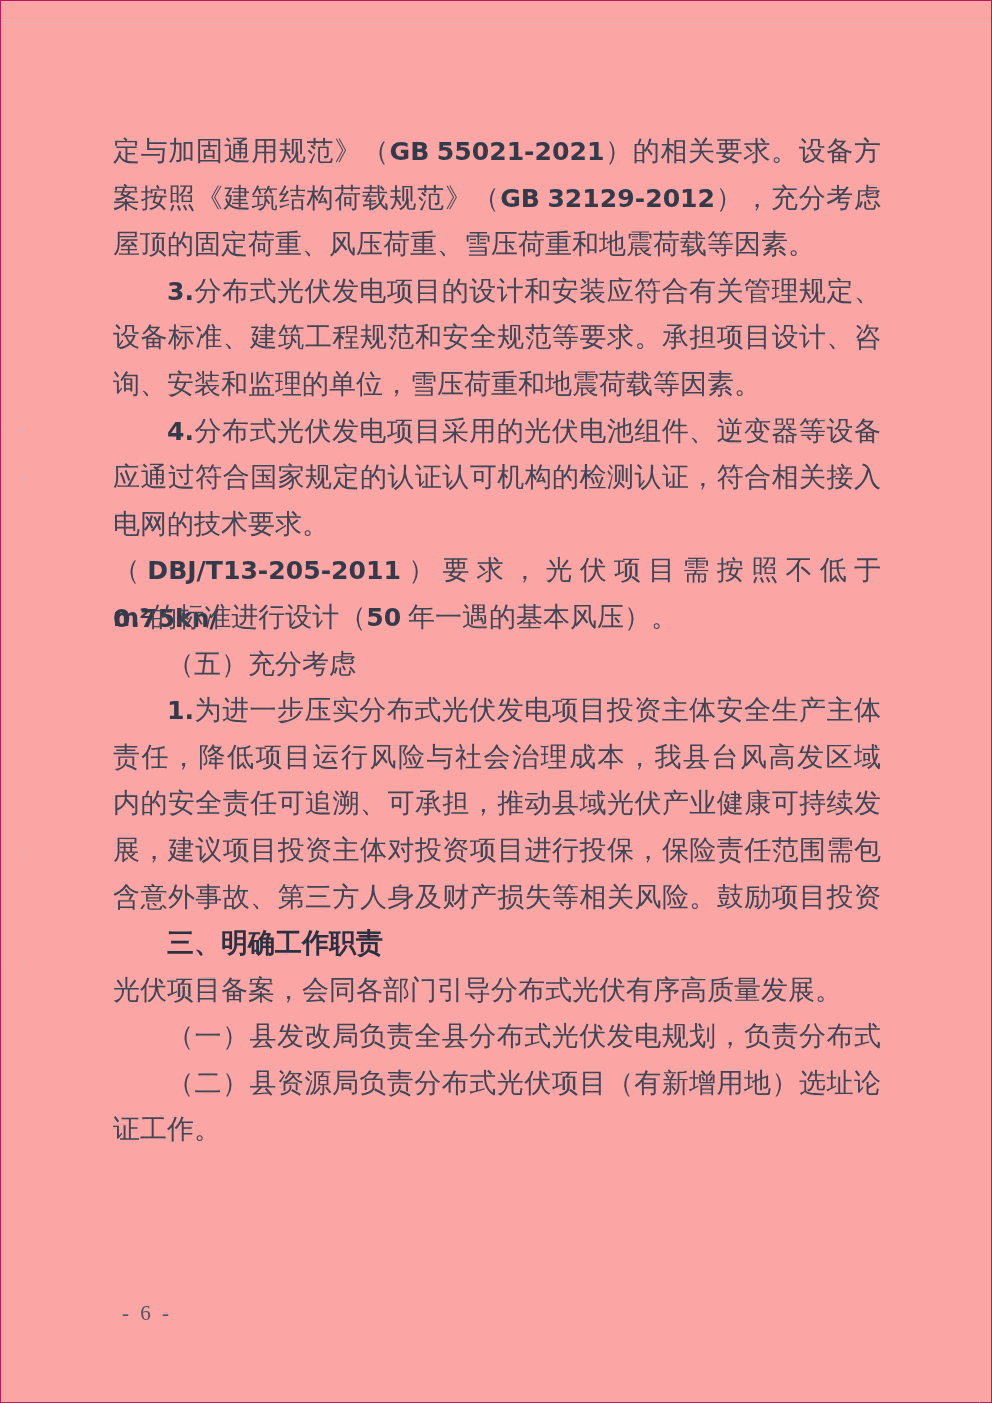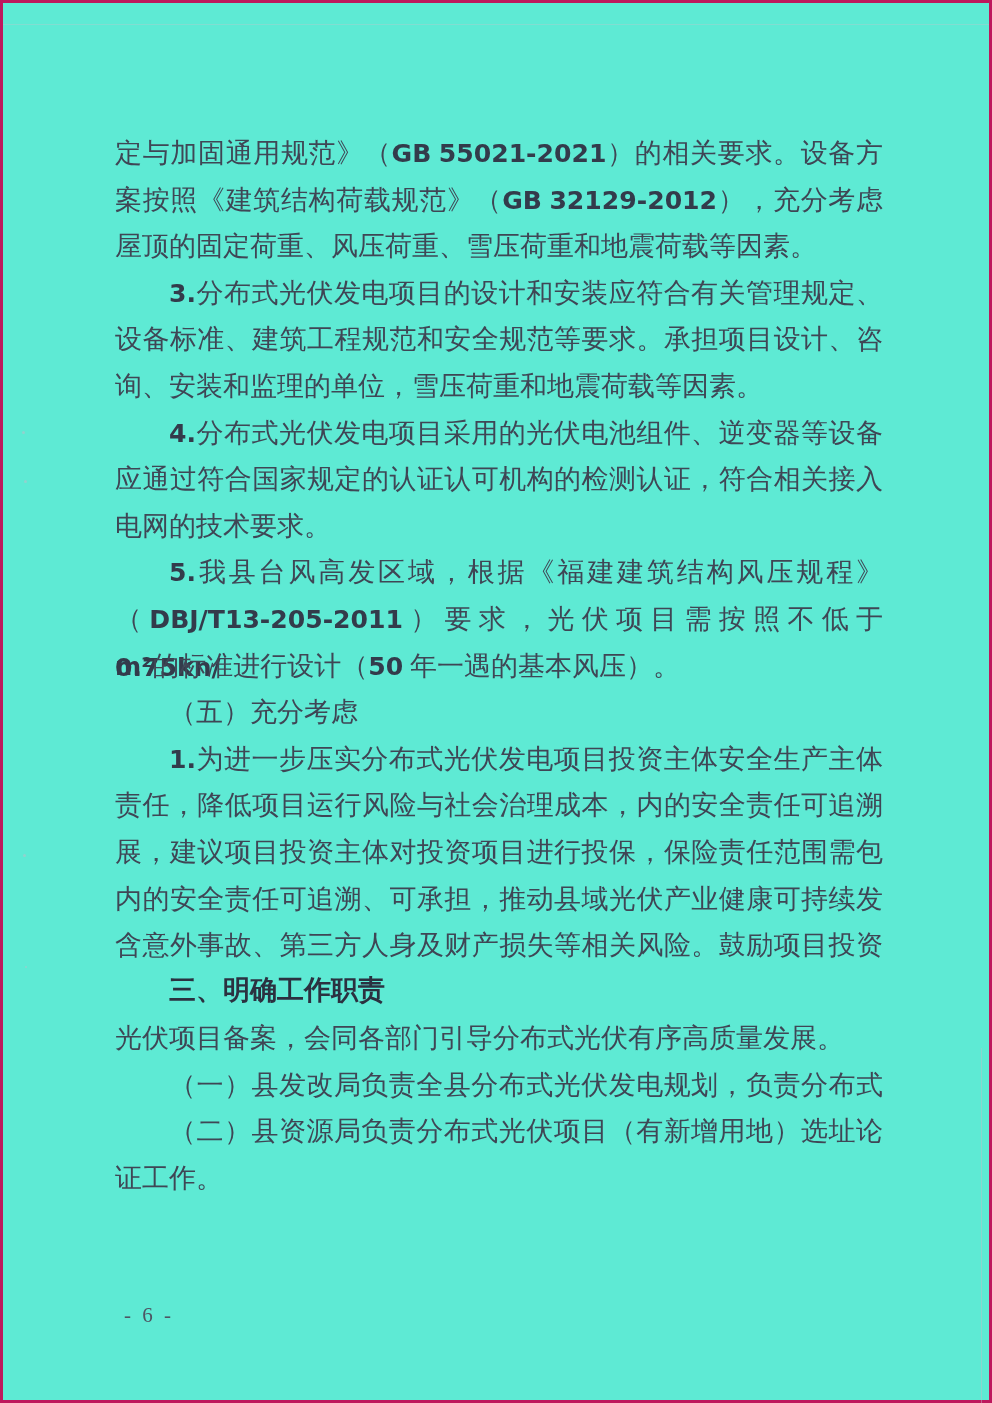--- a/index.html
+++ b/index.html
@@ -10,22 +10,22 @@
   body {
     width: 992px;
     height: 1403px;
     position: relative;
     overflow: hidden;
     font-family: "Liberation Serif", "DejaVu Serif", serif;
   }
   .page {
     position: absolute;
     inset: 0;
-    background: #5eead4;
-    border: 3px solid #be185d;
+    background: #fca5a5;
+    border: 1px solid #be185d;
     box-sizing: border-box;
   }
   
   .top-streak {
     position: absolute;
     left: 0; right: 0; top: 21px;
     height: 1px;
     background: rgba(195,198,204,0.35);
   }
   .right-edge-line {
@@ -60,21 +60,21 @@
     text-align: justify;
     letter-spacing: 0;
   }
   .line.flush {
     text-align-last: justify;
   }
   .line.indent {
     text-indent: 54px;
   }
   .line.heading {
-    font-family: Liberation Mono, monospace;
+    font-family: Liberation Sans, sans-serif;
     font-weight: 700;
     color: #2b3140;
   }
   .latin {
     font-family: "DejaVu Sans", "Liberation Sans", sans-serif;
     font-weight: 700;
     font-size: 0.93em;
     color: #333b4b;
   }
   .page-number {
@@ -101,28 +101,27 @@
   <div class="doc" id="doc-lines">
       <div class="line body flush">定与加固通用规范》（<span class="latin">GB</span> <span class="latin">55021-2021</span>）的相关要求。设备方</div>
       <div class="line body flush">案按照《建筑结构荷载规范》（<span class="latin">GB</span> <span class="latin">32129-2012</span>），充分考虑</div>
       <div class="line body">屋顶的固定荷重、风压荷重、雪压荷重和地震荷载等因素。</div>
       <div class="line body indent flush"><span class="latin">3.</span>分布式光伏发电项目的设计和安装应符合有关管理规定、</div>
       <div class="line body flush">设备标准、建筑工程规范和安全规范等要求。承担项目设计、咨</div>
       <div class="line body">询、安装和监理的单位，雪压荷重和地震荷载等因素。</div>
       <div class="line body indent flush"><span class="latin">4.</span>分布式光伏发电项目采用的光伏电池组件、逆变器等设备</div>
       <div class="line body flush">应通过符合国家规定的认证认可机构的检测认证，符合相关接入</div>
       <div class="line body">电网的技术要求。</div>
-      <div class="line body indent flush"><span class="latin">5.</span>我县台风高发区域，根据《福建建筑结构风压规程》</div>
       <div class="line body flush">（<span class="latin">DBJ/T13-205-2011</span>）要求，光伏项目需按照不低于 <span class="latin">0.75kn/</span></div>
       <div class="line body"><span class="latin">m²</span>的标准进行设计（<span class="latin">50</span> 年一遇的基本风压）。</div>
       <div class="line body indent">（五）充分考虑</div>
       <div class="line body indent flush"><span class="latin">1.</span>为进一步压实分布式光伏发电项目投资主体安全生产主体</div>
-      <div class="line body flush">责任，降低项目运行风险与社会治理成本，内的安全责任可追溯</div>
+      <div class="line body flush">责任，降低项目运行风险与社会治理成本，我县台风高发区域</div>
+      <div class="line body flush">内的安全责任可追溯、可承担，推动县域光伏产业健康可持续发</div>
       <div class="line body flush">展，建议项目投资主体对投资项目进行投保，保险责任范围需包</div>
-      <div class="line body flush">内的安全责任可追溯、可承担，推动县域光伏产业健康可持续发</div>
       <div class="line body flush">含意外事故、第三方人身及财产损失等相关风险。鼓励项目投资</div>
       <div class="line heading indent">三、明确工作职责</div>
       <div class="line body">光伏项目备案，会同各部门引导分布式光伏有序高质量发展。</div>
       <div class="line body indent flush">（一）县发改局负责全县分布式光伏发电规划，负责分布式</div>
       <div class="line body indent flush">（二）县资源局负责分布式光伏项目（有新增用地）选址论</div>
       <div class="line body">证工作。</div>
     </div>
 
   <div class="page-number">- 6 -</div>
 </div>

